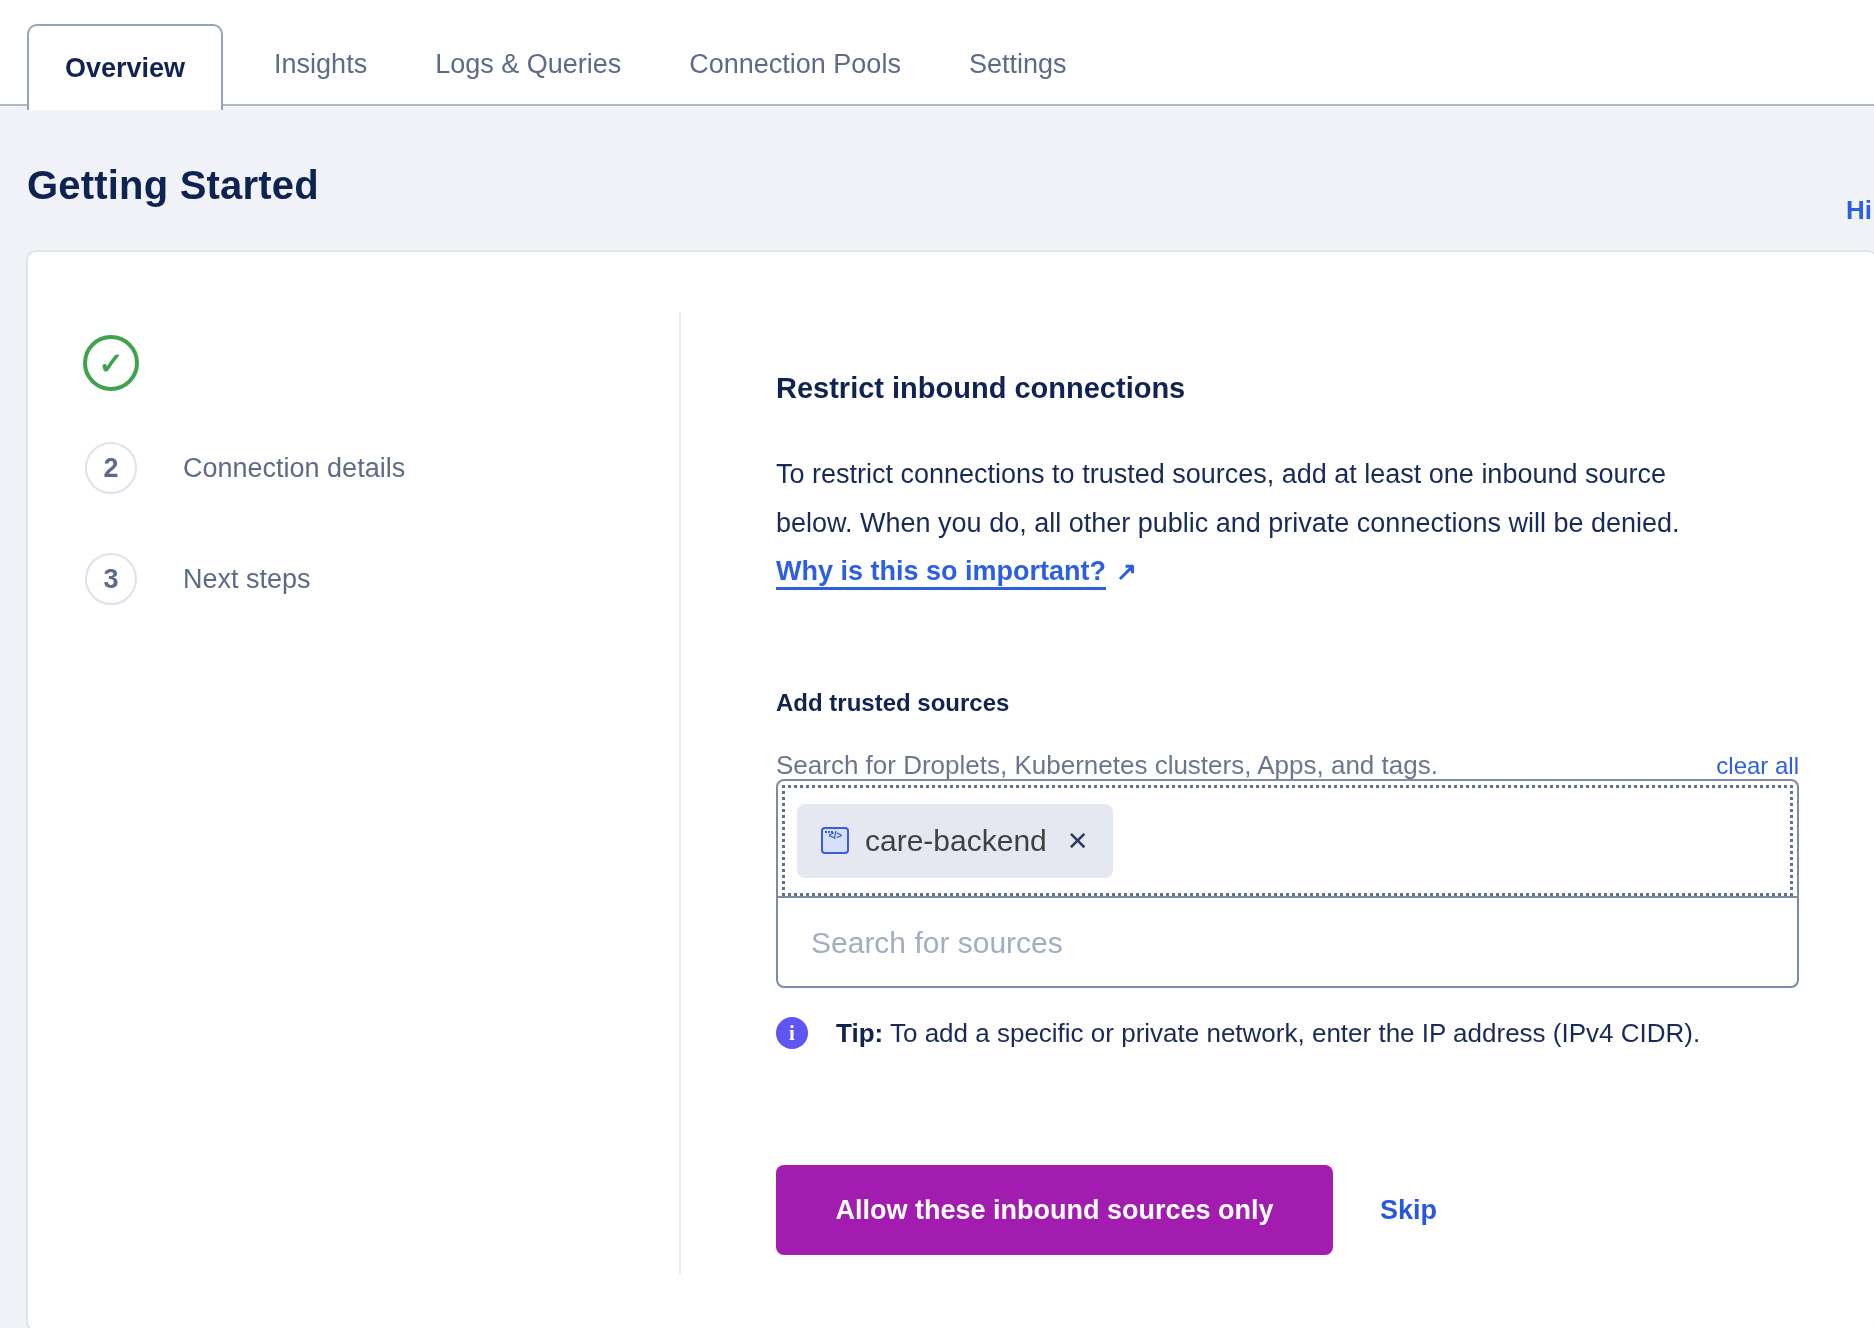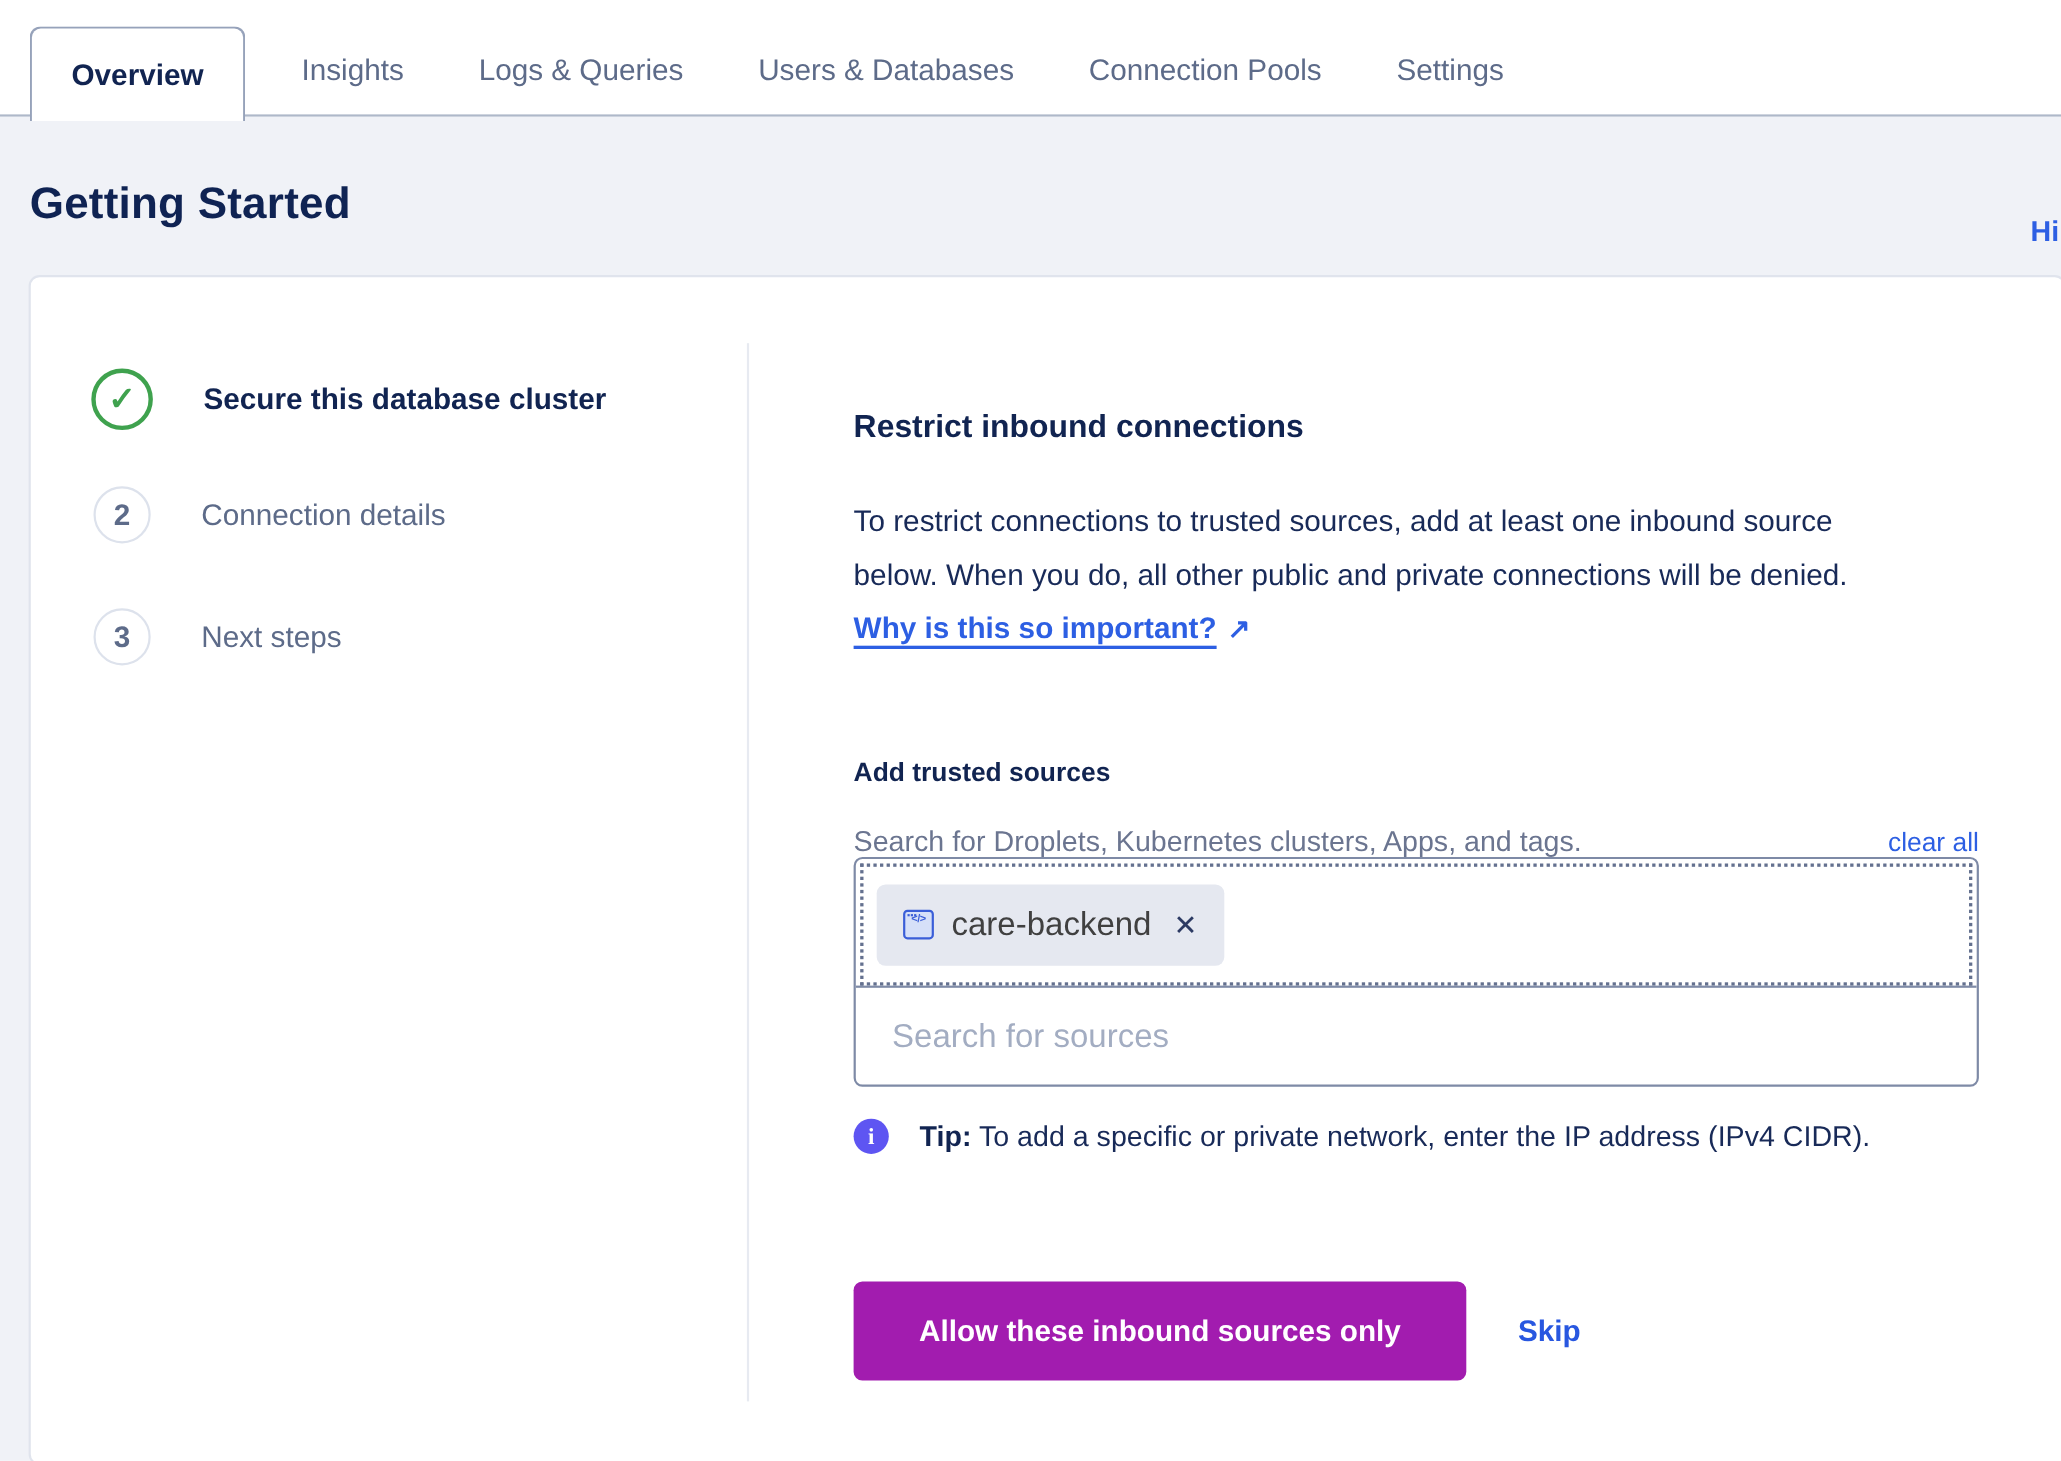--- a/index.html
+++ b/index.html
@@ -195,43 +195,39 @@
     <div class="tab active">
       <span>Overview</span>
     </div>
     <div class="tab">
       <span>Insights</span>
     </div>
     <div class="tab">
       <span>Logs &amp; Queries</span>
     </div>
     <div class="tab">
-      <span>Users &amp; Databases</span>
-    </div>
-    <div class="tab">
       <span>Connection Pools</span>
     </div>
     <div class="tab">
       <span>Settings</span>
     </div>
   </nav>
 </header>
 
 <section class="section">
   <h1 class="page-title">Getting Started</h1>
   <a class="hide-link">Hi</a>
 
   <div class="card">
 
     <div>
       <div class="step-row s1">
         <div class="step-circle done">
           <span>✓</span>
         </div>
-        <span class="step-label">Secure this database cluster</span>
       </div>
       <div class="step-row s2">
         <div class="step-circle">
           <span>2</span>
         </div>
         <span class="step-label">Connection details</span>
       </div>
       <div class="step-row s3">
         <div class="step-circle">
           <span>3</span>

